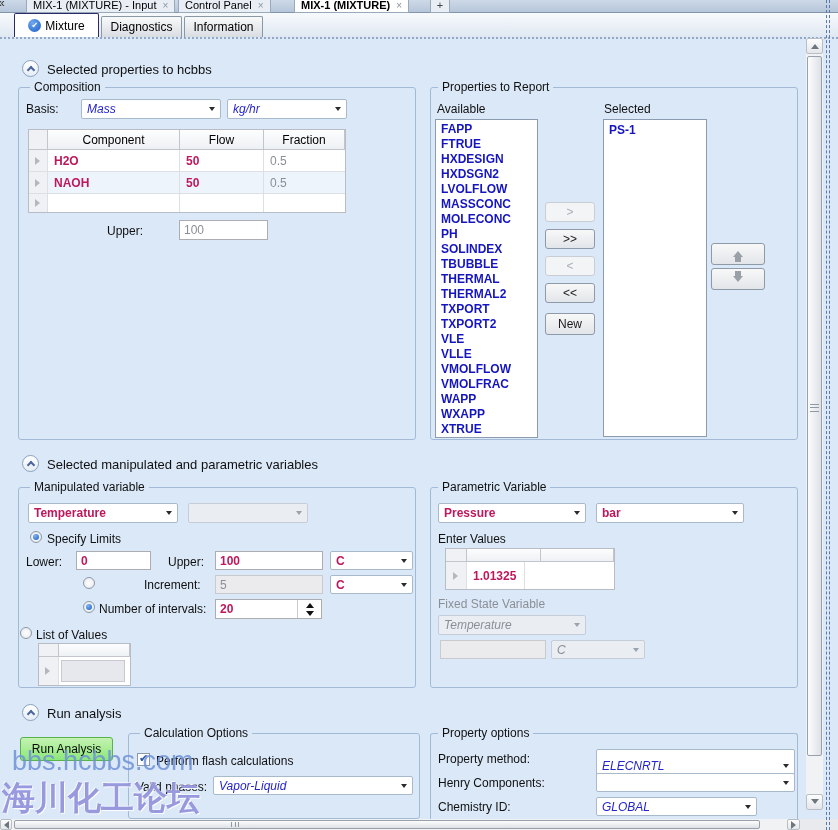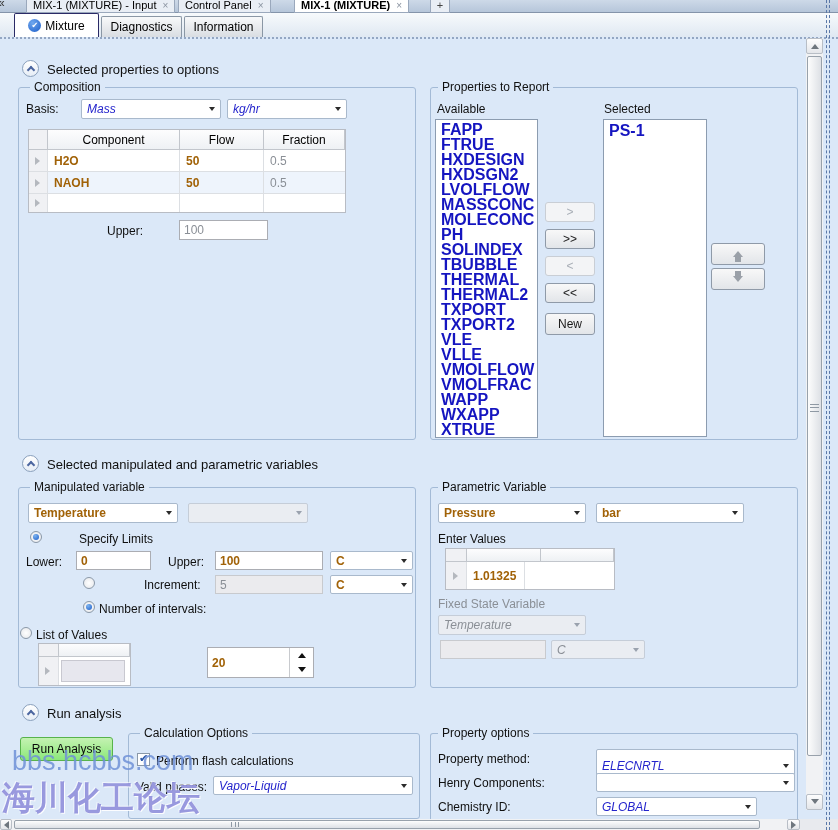--- a/index.html
+++ b/index.html
@@ -48,34 +48,34 @@
         display:flex; align-items:center; padding:0 18px 0 5px; overflow:hidden; white-space:nowrap; }
   .dd .arr { position:absolute; right:5px; top:50%; margin-top:-2px; width:0; height:0;
              border:4px solid transparent; border-width:4px 3px 0 3px; border-top-color:#2b2b2b; }
   .dd.dis { background:#eaedf2; border-color:#c5cdd8; }
   .dd.dis .arr { border-top-color:#9aa2ae; }
 
   .inp { position:absolute; background:#fff; border:1px solid #abadb3; display:flex;
          align-items:center; padding:0 4px; overflow:hidden; }
   .inp.dis { background:#ebebee; border-color:#c8cace; }
 
-  .val-b { color:#a16207; font-weight:bold; }
+  .val-b { color:#be185d; font-weight:bold; }
   .val-i { color:#2525cc; font-style:italic; }
   .val-gray { color:#8a8f96; }
   .val-dis-i { color:#8a8f96; font-style:italic; }
   .lbl { position:absolute; font-size:12px; color:#101010; white-space:nowrap; }
   .lbl.gray { color:#8a8f96; }
 
   .btn { position:absolute; display:flex; align-items:center; justify-content:center;
          font-size:12px; color:#1a1a1a; background:linear-gradient(#f8f8f8,#e2e5e9);
          border:1px solid #8f9aa8; border-radius:3px; }
   .btn.dis { color:#a8aeb6; background:#f3f4f6; border-color:#c9ced5; }
 
   .list { position:absolute; background:#fff; border:1px solid #8c9cb0; overflow:hidden; }
-  .li { height:15px; line-height:15px; padding-left:5px; font-size:16px; font-weight:bold; color:#1515c0; }
+  .li { height:15px; line-height:15px; padding-left:5px; font-size:12px; font-weight:bold; color:#1515c0; }
 
   .radio { position:absolute; width:12px; height:12px; border-radius:50%;
            border:1px solid #8a98a8; background:radial-gradient(#ffffff,#e4e6ea); }
   .radio.sel::after { content:""; position:absolute; left:2px; top:2px; width:6px; height:6px;
            border-radius:50%; background:radial-gradient(circle at 35% 30%, #7db4f0, #1b5cc8); }
 
   .chk { position:absolute; width:13px; height:13px; background:#fff; border:1px solid #8a98a8; }
   .chk .chkmark { position:absolute; left:1px; top:-2px; font-size:11px; font-weight:bold; color:#2b57a8; }
 
   
@@ -170,21 +170,21 @@
     <div class="subtab" style="left:184px;width:79px;">
       <span>Information</span>
     </div>
   </div>
 
   <div class="content-bg"></div>
 
   <div class="sec-toggle" style="left:22px;top:60px;">
       <div class="chev-up"></div>
     </div>
-  <div class="sec-title" style="left:47px;top:62px;">Selected properties to options</div>
+  <div class="sec-title" style="left:47px;top:62px;">Selected properties to hcbbs</div>
 
   <div class="grp" style="left:18px;top:87px;width:398px;height:353px;"></div>
   <div class="grp-lbl" style="left:30px;top:80px;">Composition</div>
 
   <div class="lbl" style="left:26px;top:102px;">Basis:</div>
   <div class="dd" style="left:81px;top:99px;width:140px;height:20px;">
     <span class="val-i">Mass</span>
     <span class="arr"></span>
   </div>
   <div class="dd" style="left:227px;top:99px;width:120px;height:20px;">
@@ -289,21 +289,21 @@
 
   <div class="dd" style="left:28px;top:503px;width:150px;height:20px;">
     <span class="val-b">Temperature</span>
     <span class="arr"></span>
   </div>
   <div class="dd dis" style="left:188px;top:503px;width:120px;height:20px;">
     <span class="arr"></span>
   </div>
 
   <div class="radio sel" style="left:30px;top:531px;"></div>
-  <div class="lbl" style="left:47px;top:532px;margin-left:32px;">Specify Limits</div>
+  <div class="lbl" style="left:47px;top:532px;">Specify Limits</div>
 
   <div class="lbl" style="left:26px;top:555px;">Lower:</div>
   <div class="inp" style="left:76px;top:551px;width:75px;height:19px;">
     <span class="val-b">0</span>
   </div>
   <div class="lbl" style="left:168px;top:555px;">Upper:</div>
   <div class="inp" style="left:215px;top:551px;width:108px;height:19px;">
     <span class="val-b">100</span>
   </div>
   <div class="dd" style="left:330px;top:551px;width:83px;height:19px;">
@@ -316,21 +316,21 @@
   <div class="inp dis" style="left:215px;top:575px;width:108px;height:19px;">
     <span class="val-gray">5</span>
   </div>
   <div class="dd" style="left:330px;top:575px;width:83px;height:19px;">
     <span class="val-b">C</span>
     <span class="arr"></span>
   </div>
 
   <div class="radio sel" style="left:83px;top:601px;"></div>
   <div class="lbl" style="left:99px;top:602px;">Number of intervals:</div>
-  <div class="spin" style="left:207px;top:599px;width:107px;height:31px;margin-top:48px;">
+  <div class="spin" style="left:215px;top:599px;width:107px;height:20px;">
     <div class="spin-val">
         <span class="val-b">20</span>
       </div>
     <div class="spin-btns">
       <div class="spin-up"></div>
       <div class="spin-down"></div>
     </div>
   </div>
 
   <div class="radio" style="left:20px;top:627px;"></div>

